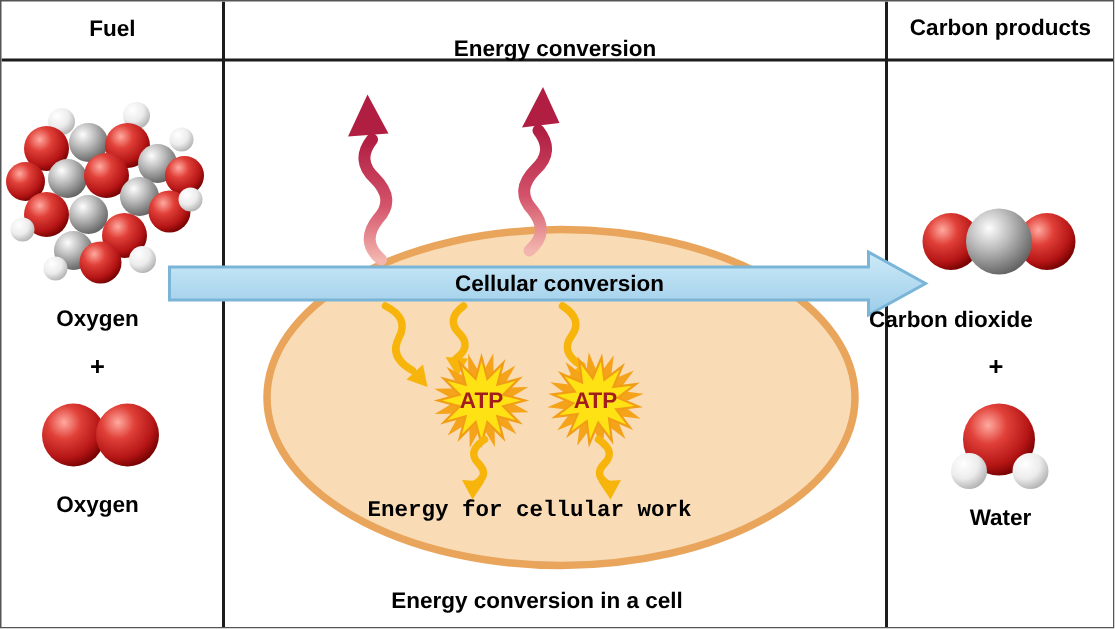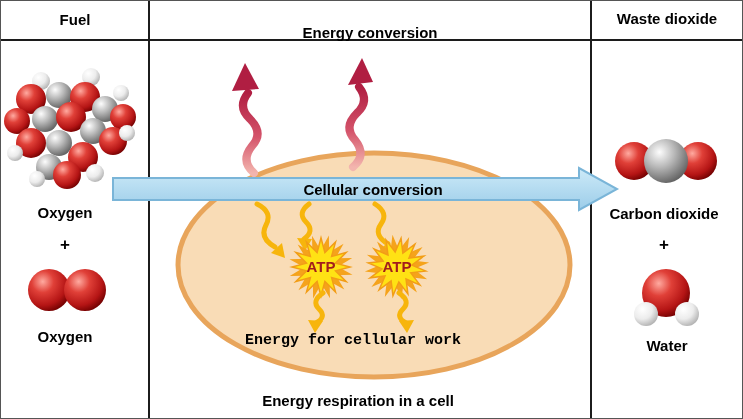--- a/index.html
+++ b/index.html
@@ -143,28 +143,28 @@
       <polygon points="314,332 307,319 322,320" fill="#f7b50c"></polygon>
     </g>
     <g fill="none">
       <path d="M 398 292 q 12 8 4 16 q -8 8 3 14" stroke="#f7b50c" stroke-width="5" stroke-linecap="round"></path>
       <polygon points="406,332 398,320 413,319" fill="#f7b50c"></polygon>
     </g>
   </svg>
 
   <div class="lbl" style="left:74px; top:10px;">Fuel</div>
   <div class="lbl" style="left:369px; top:23px;">Energy conversion</div>
-  <div class="lbl" style="left:666px; top:9px;">Waste dioxide</div>
+  <div class="lbl" style="left:666px; top:9px;">Carbon products</div>
 
   <div class="lbl" style="left:64px; top:203px;">Oxygen</div>
   <div class="lbl plus" style="left:64px; top:234px;">+</div>
   <div class="lbl" style="left:64px; top:327px;text-align:right;">Oxygen</div>
 
 
   <div class="lbl" style="left:372px; top:180px;">Cellular conversion</div>
   <div class="lbl" style="left:352px; top:331px;font-family:Liberation Mono, monospace;">Energy for cellular work</div>
-  <div class="lbl" style="left:357px; top:391px;">Energy respiration in a cell</div>
+  <div class="lbl" style="left:357px; top:391px;">Energy conversion in a cell</div>
 
-  <div class="lbl" style="left:663px; top:204px;">Carbon dioxide</div>
+  <div class="lbl" style="left:633px; top:204px;">Carbon dioxide</div>
   <div class="lbl plus" style="left:663px; top:234px;">+</div>
   <div class="lbl" style="left:666px; top:336px;">Water</div>
 
 </div>
 
 </body></html>

